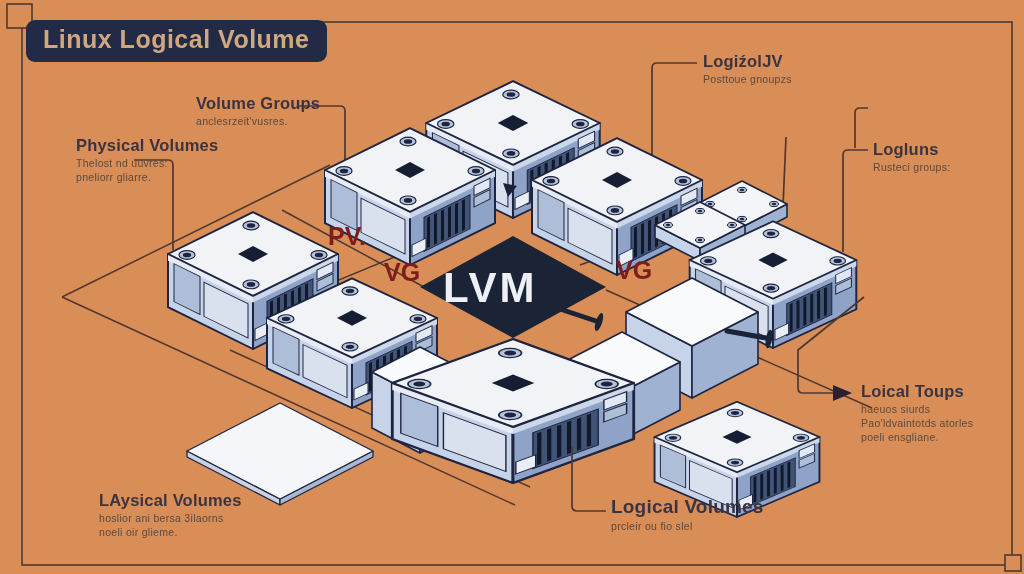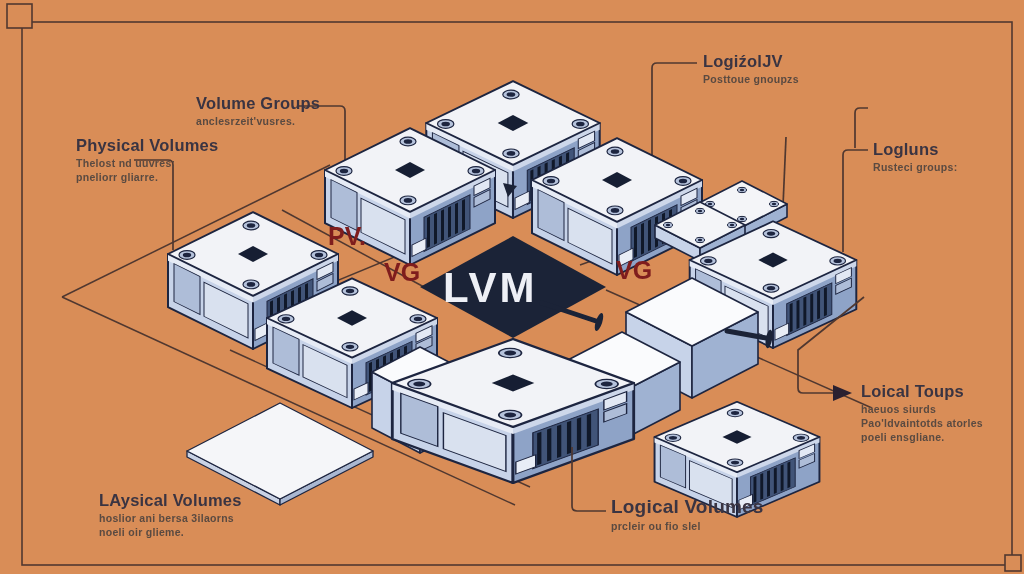--- a/index.html
+++ b/index.html
@@ -5,21 +5,21 @@
   html,body{margin:0;padding:0;background:#8a5a34;}
   .canvas{position:relative;width:1024px;height:574px;background:#d98d57;overflow:hidden;
           font-family:"Liberation Sans",sans-serif;}
   svg{position:absolute;left:0;top:0;}
   .title-pill{position:absolute;left:26px;top:20px;background:#222a46;color:#d0a87f;
               border-radius:9px;padding:5px 17px 8px;font-size:25px;font-weight:700;
               letter-spacing:.5px;white-space:nowrap;}
   .lbl{position:absolute;white-space:nowrap;}
   .lbl h3{margin:0;font-size:16.5px;font-weight:700;color:#3a3442;letter-spacing:.2px;}
   .lbl h3.big{font-size:19px;}
-  .lbl p{margin:2px 0 0;font-size:10.5px;font-weight:700;color:#5a4a41;letter-spacing:.3px;line-height:12px;}
+  .lbl p{margin:2px 0 0;font-size:10.5px;font-weight:400;color:#5a4a41;letter-spacing:.3px;line-height:12px;}
   .zone{position:absolute;font-size:25px;font-weight:600;color:#7f1d1d;}
   .lvm-text{position:absolute;left:443px;top:264px;width:140px;text-align:left;
             font-size:42px;font-weight:600;color:#eef0f6;letter-spacing:3px;}
 </style>
 </head>
 <body>
 
 <div class="canvas">
 
 <svg width="1024" height="574" viewBox="0 0 1024 574">
@@ -163,20 +163,21 @@
   </g>
   <path d="M503,183 L517,186 L508,197 Z" fill="#1b2337"></path>
 
   <g stroke="#503830" stroke-width="1.7" fill="none">
     <path d="M864,297 L798,350 V388 Q798,393 803,393 H833"></path>
     <path d="M572,447 V506 Q572,511 577,511 H606"></path>
   </g>
   <path d="M833,385 L833,401 L852,393 Z" fill="#2a2030"></path>
 </svg>
 
+<div class="title-pill">Linux Logical Volume</div>
 
 <div class="lvm-text">LVM</div>
 
 <div class="zone" style="left:328px;top:222px">PV.</div>
 <div class="zone" style="left:384px;top:258px">VG</div>
 <div class="zone" style="left:616px;top:256px">VG</div>
 
 <div class="lbl" style="left:196px;top:94px">
   <h3>Volume Groups</h3>
   <p>anclesrzeit'vusres.</p>

